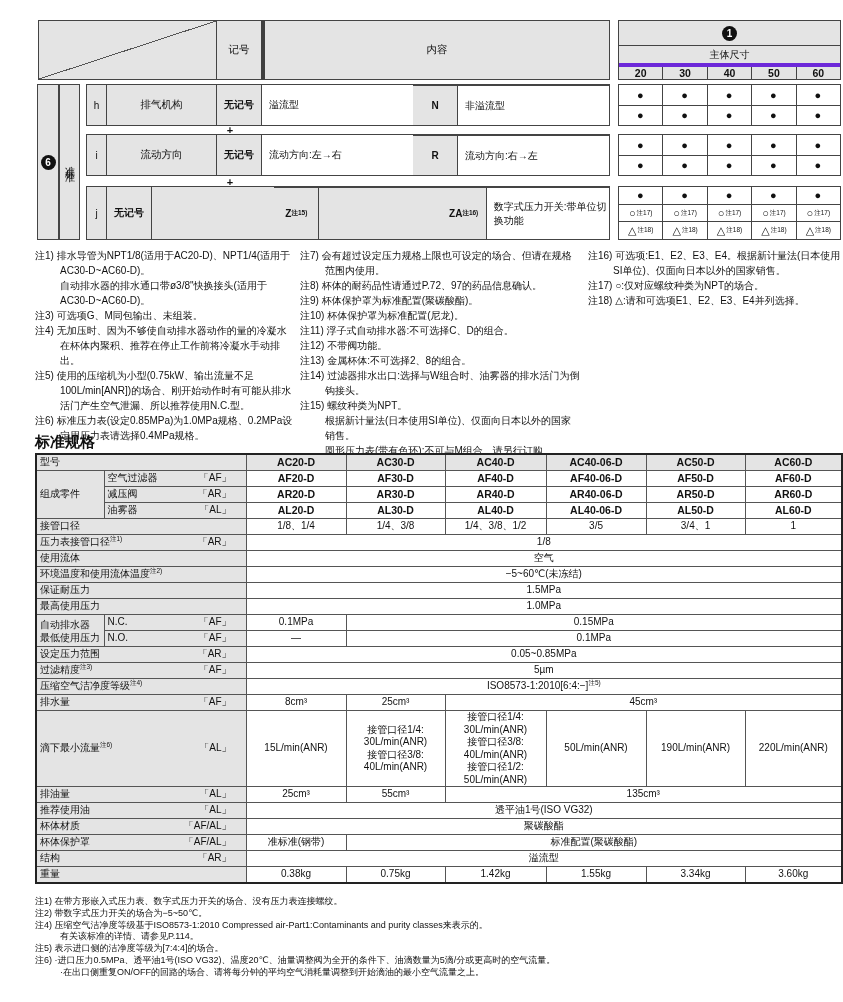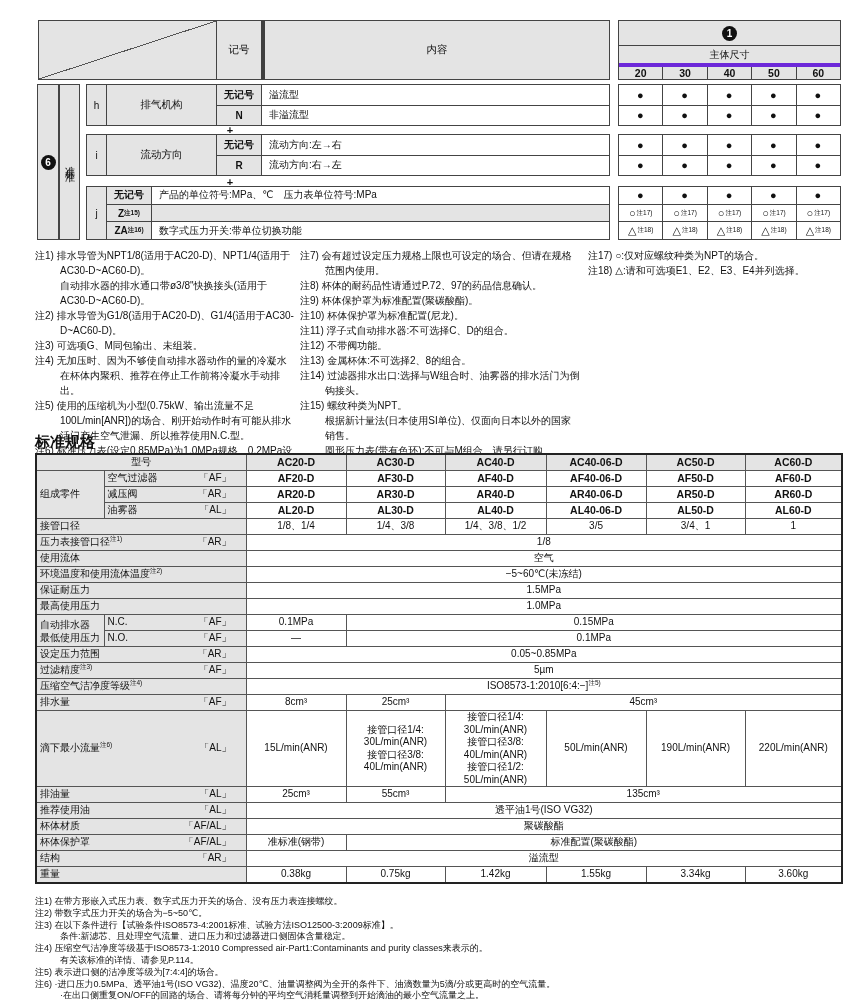--- a/index.html
+++ b/index.html
@@ -19,21 +19,21 @@
   .szrow1{height:24px;}
   .szrow2{height:17px;border-top:1px solid #444;font-size:10px;}
   .szrow3{flex:1;border-top:4px solid #6d28d9;display:flex;}
   .szrow3 div{flex:1;font-size:10.5px;font-weight:bold;display:flex;align-items:center;justify-content:center;}
   .szrow3 div + div{border-left:1px solid #444;}
   .seccell{border:1px solid #444;box-sizing:border-box;background:#e4e4e4;display:flex;align-items:center;justify-content:center;}
   .vtext{writing-mode:vertical-rl;text-orientation:upright;font-size:10px;letter-spacing:3px;}
   .group{border:1px solid #444;box-sizing:border-box;display:flex;background:#e4e4e4;}
   .g-letter{width:19px;border-right:1px solid #444;display:flex;align-items:center;justify-content:center;font-size:10px;}
   .g-name{width:109px;border-right:1px solid #444;display:flex;align-items:center;justify-content:center;font-size:10.5px;text-align:right;}
-  .g-rows{flex:1;display:flex;flex-direction:column;}
+  .g-rows{flex:1;display:flex;flex-direction:row;}
   .g-row{flex:1;display:flex;}
   .g-row + .g-row{border-top:1px solid #444;}
   .g-code{width:44px;border-right:1px solid #444;display:flex;align-items:center;justify-content:center;font-size:10px;font-weight:bold;background:#e4e4e4;}
   .g-desc{flex:1;background:#fff;display:flex;align-items:center;padding-left:7px;font-size:10px;}
   .sizebox{border:1px solid #444;box-sizing:border-box;display:flex;flex-direction:column;background:#fff;}
   .sb-row{flex:1;display:flex;}
   .sb-row + .sb-row{border-top:1px solid #444;}
   .sb-cell{flex:1;display:flex;align-items:center;justify-content:center;font-size:11px;}
   .sb-cell + .sb-cell{border-left:1px solid #444;}
   .sb-cell sup{font-size:6.5px;line-height:1;margin-left:1px;}
@@ -218,21 +218,20 @@
   <div class="abs plus" style="left:208px;top:176px;width:44px;">+</div>
 
   <div class="abs group" style="left:86px;top:186px;width:524px;height:54px;">
     <div class="g-letter">j</div>
     <div class="g-rows">
       <div class="g-row">
         <div class="g-code">
             <span>无记号</span>
             <sup></sup>
           </div>
-        <div class="g-desc">产品的单位符号:MPa、℃　压力表单位符号:MPa</div>
       </div>
       <div class="g-row">
         <div class="g-code">
             <span>Z</span>
             <sup>注15)</sup>
           </div>
       </div>
       <div class="g-row">
         <div class="g-code">
             <span>ZA</span>
@@ -308,41 +307,41 @@
           <span>△</span>
           <sup>注18)</sup>
         </div>
     </div>
   </div>
 
   <div class="abs notes-top">
     <div class="ncol ncol1">
       <div class="note"><span class="nl">注1)</span> <span class="nl">排水导管为NPT1/8(适用于AC20-D)、NPT1/4(适用于AC30-D~AC60-D)。
 自动排水器的排水通口带ø3/8"快换接头(适用于AC30-D~AC60-D)。</span></div>
-      <div class="note"><span class="nl">注2)</span> <span class="nl">排水导管为G1/8(适用于AC20-D)、G1/4(适用于AC30-D~AC60-D)。</span></div>
       <div class="note"><span class="nl">注3)</span> <span class="nl">可选项G、M同包输出、未组装。</span></div>
       <div class="note"><span class="nl">注4)</span> <span class="nl">无加压时、因为不够使自动排水器动作的量的冷凝水在杯体内聚积、推荐在停止工作前将冷凝水手动排出。</span></div>
       <div class="note"><span class="nl">注5)</span> <span class="nl">使用的压缩机为小型(0.75kW、输出流量不足100L/min[ANR])的场合、刚开始动作时有可能从排水活门产生空气泄漏、所以推荐使用N.C.型。</span></div>
       <div class="note"><span class="nl">注6)</span> <span class="nl">标准压力表(设定0.85MPa)为1.0MPa规格、0.2MPa设定用压力表请选择0.4MPa规格。</span></div>
     </div>
     <div class="ncol ncol2">
       <div class="note"><span class="nl">注7)</span> <span class="nl">会有超过设定压力规格上限也可设定的场合、但请在规格范围内使用。</span></div>
       <div class="note"><span class="nl">注8)</span> <span class="nl">杯体的耐药品性请通过P.72、97的药品信息确认。</span></div>
       <div class="note"><span class="nl">注9)</span> <span class="nl">杯体保护罩为标准配置(聚碳酸酯)。</span></div>
       <div class="note"><span class="nl">注10)</span> <span class="nl">杯体保护罩为标准配置(尼龙)。</span></div>
       <div class="note"><span class="nl">注11)</span> <span class="nl">浮子式自动排水器:不可选择C、D的组合。</span></div>
       <div class="note"><span class="nl">注12)</span> <span class="nl">不带阀功能。</span></div>
       <div class="note"><span class="nl">注13)</span> <span class="nl">金属杯体:不可选择2、8的组合。</span></div>
       <div class="note"><span class="nl">注14)</span> <span class="nl">过滤器排水出口:选择与W组合时、油雾器的排水活门为倒钩接头。</span></div>
       <div class="note"><span class="nl">注15)</span> <span class="nl">螺纹种类为NPT。
 根据新计量法(日本使用SI单位)、仅面向日本以外的国家销售。
 圆形压力表(带有色环):不可与M组合。请另行订购。
 数字式压力开关:带单位切换功能、初期设定是psi。</span></div>
     </div>
     <div class="ncol ncol3">
+      <div class="note"><span class="nl">注16)</span> <span class="nl">可选项:E1、E2、E3、E4。根据新计量法(日本使用SI单位)、仅面向日本以外的国家销售。</span></div>
       <div class="note"><span class="nl">注17)</span> <span class="nl">○:仅对应螺纹种类为NPT的场合。</span></div>
       <div class="note"><span class="nl">注18)</span> <span class="nl">△:请和可选项E1、E2、E3、E4并列选择。</span></div>
     </div>
   </div>
 
   <div class="abs spec-title">标准规格</div>
 
   <table class="abs spec">
     <colgroup>
       <col style="width:68px">
@@ -350,21 +349,21 @@
         <col style="width:54px">
       <col style="width:100px">
         <col style="width:99px">
         <col style="width:101px">
       <col style="width:100px">
         <col style="width:99px">
         <col style="width:97px">
     </colgroup>
     <tbody>
       <tr>
-        <td class="lbl gray" colspan="3" style="text-align:center">型号</td>
+        <td class="lbl gray" colspan="3" style="text-align:left">型号</td>
         <td class="gray mdl">AC20-D</td>
         <td class="gray mdl">AC30-D</td>
         <td class="gray mdl">AC40-D</td>
         <td class="gray mdl">AC40-06-D</td>
         <td class="gray mdl">AC50-D</td>
         <td class="gray mdl">AC60-D</td>
       </tr>
       <tr>
         <td class="lbl" rowspan="3">组成零件</td>
         <td class="lbl" colspan="2">
@@ -575,22 +574,20 @@
         <td>1.55kg</td>
         <td>3.34kg</td>
         <td>3.60kg</td>
       </tr>
     </tbody>
   </table>
 
   <div class="abs notes-bottom">
     <div class="note"><span class="nl">注1)</span> <span class="nl">在带方形嵌入式压力表、数字式压力开关的场合、没有压力表连接螺纹。</span></div>
     <div class="note"><span class="nl">注2)</span> <span class="nl">带数字式压力开关的场合为−5~50℃。</span></div>
-    <div class="note"><span class="nl">注3)</span> <span class="nl">在以下条件进行【试验条件ISO8573-4:2001标准、试验方法ISO12500-3:2009标准】。
-条件:新滤芯、且处理空气流量、进口压力和过滤器进口侧固体含量稳定。</span></div>
     <div class="note"><span class="nl">注4)</span> <span class="nl">压缩空气洁净度等级基于ISO8573-1:2010 Compressed air-Part1:Contaminants and purity classes来表示的。
 有关该标准的详情、请参见P.114。</span></div>
     <div class="note"><span class="nl">注5)</span> <span class="nl">表示进口侧的洁净度等级为[7:4:4]的场合。</span></div>
     <div class="note"><span class="nl">注6)</span> <span class="nl">·进口压力0.5MPa、透平油1号(ISO VG32)、温度20℃、油量调整阀为全开的条件下、油滴数量为5滴/分或更高时的空气流量。
 ·在出口侧重复ON/OFF的回路的场合、请将每分钟的平均空气消耗量调整到开始滴油的最小空气流量之上。</span></div>
   </div>
 
 </div>
 
 </body></html>

